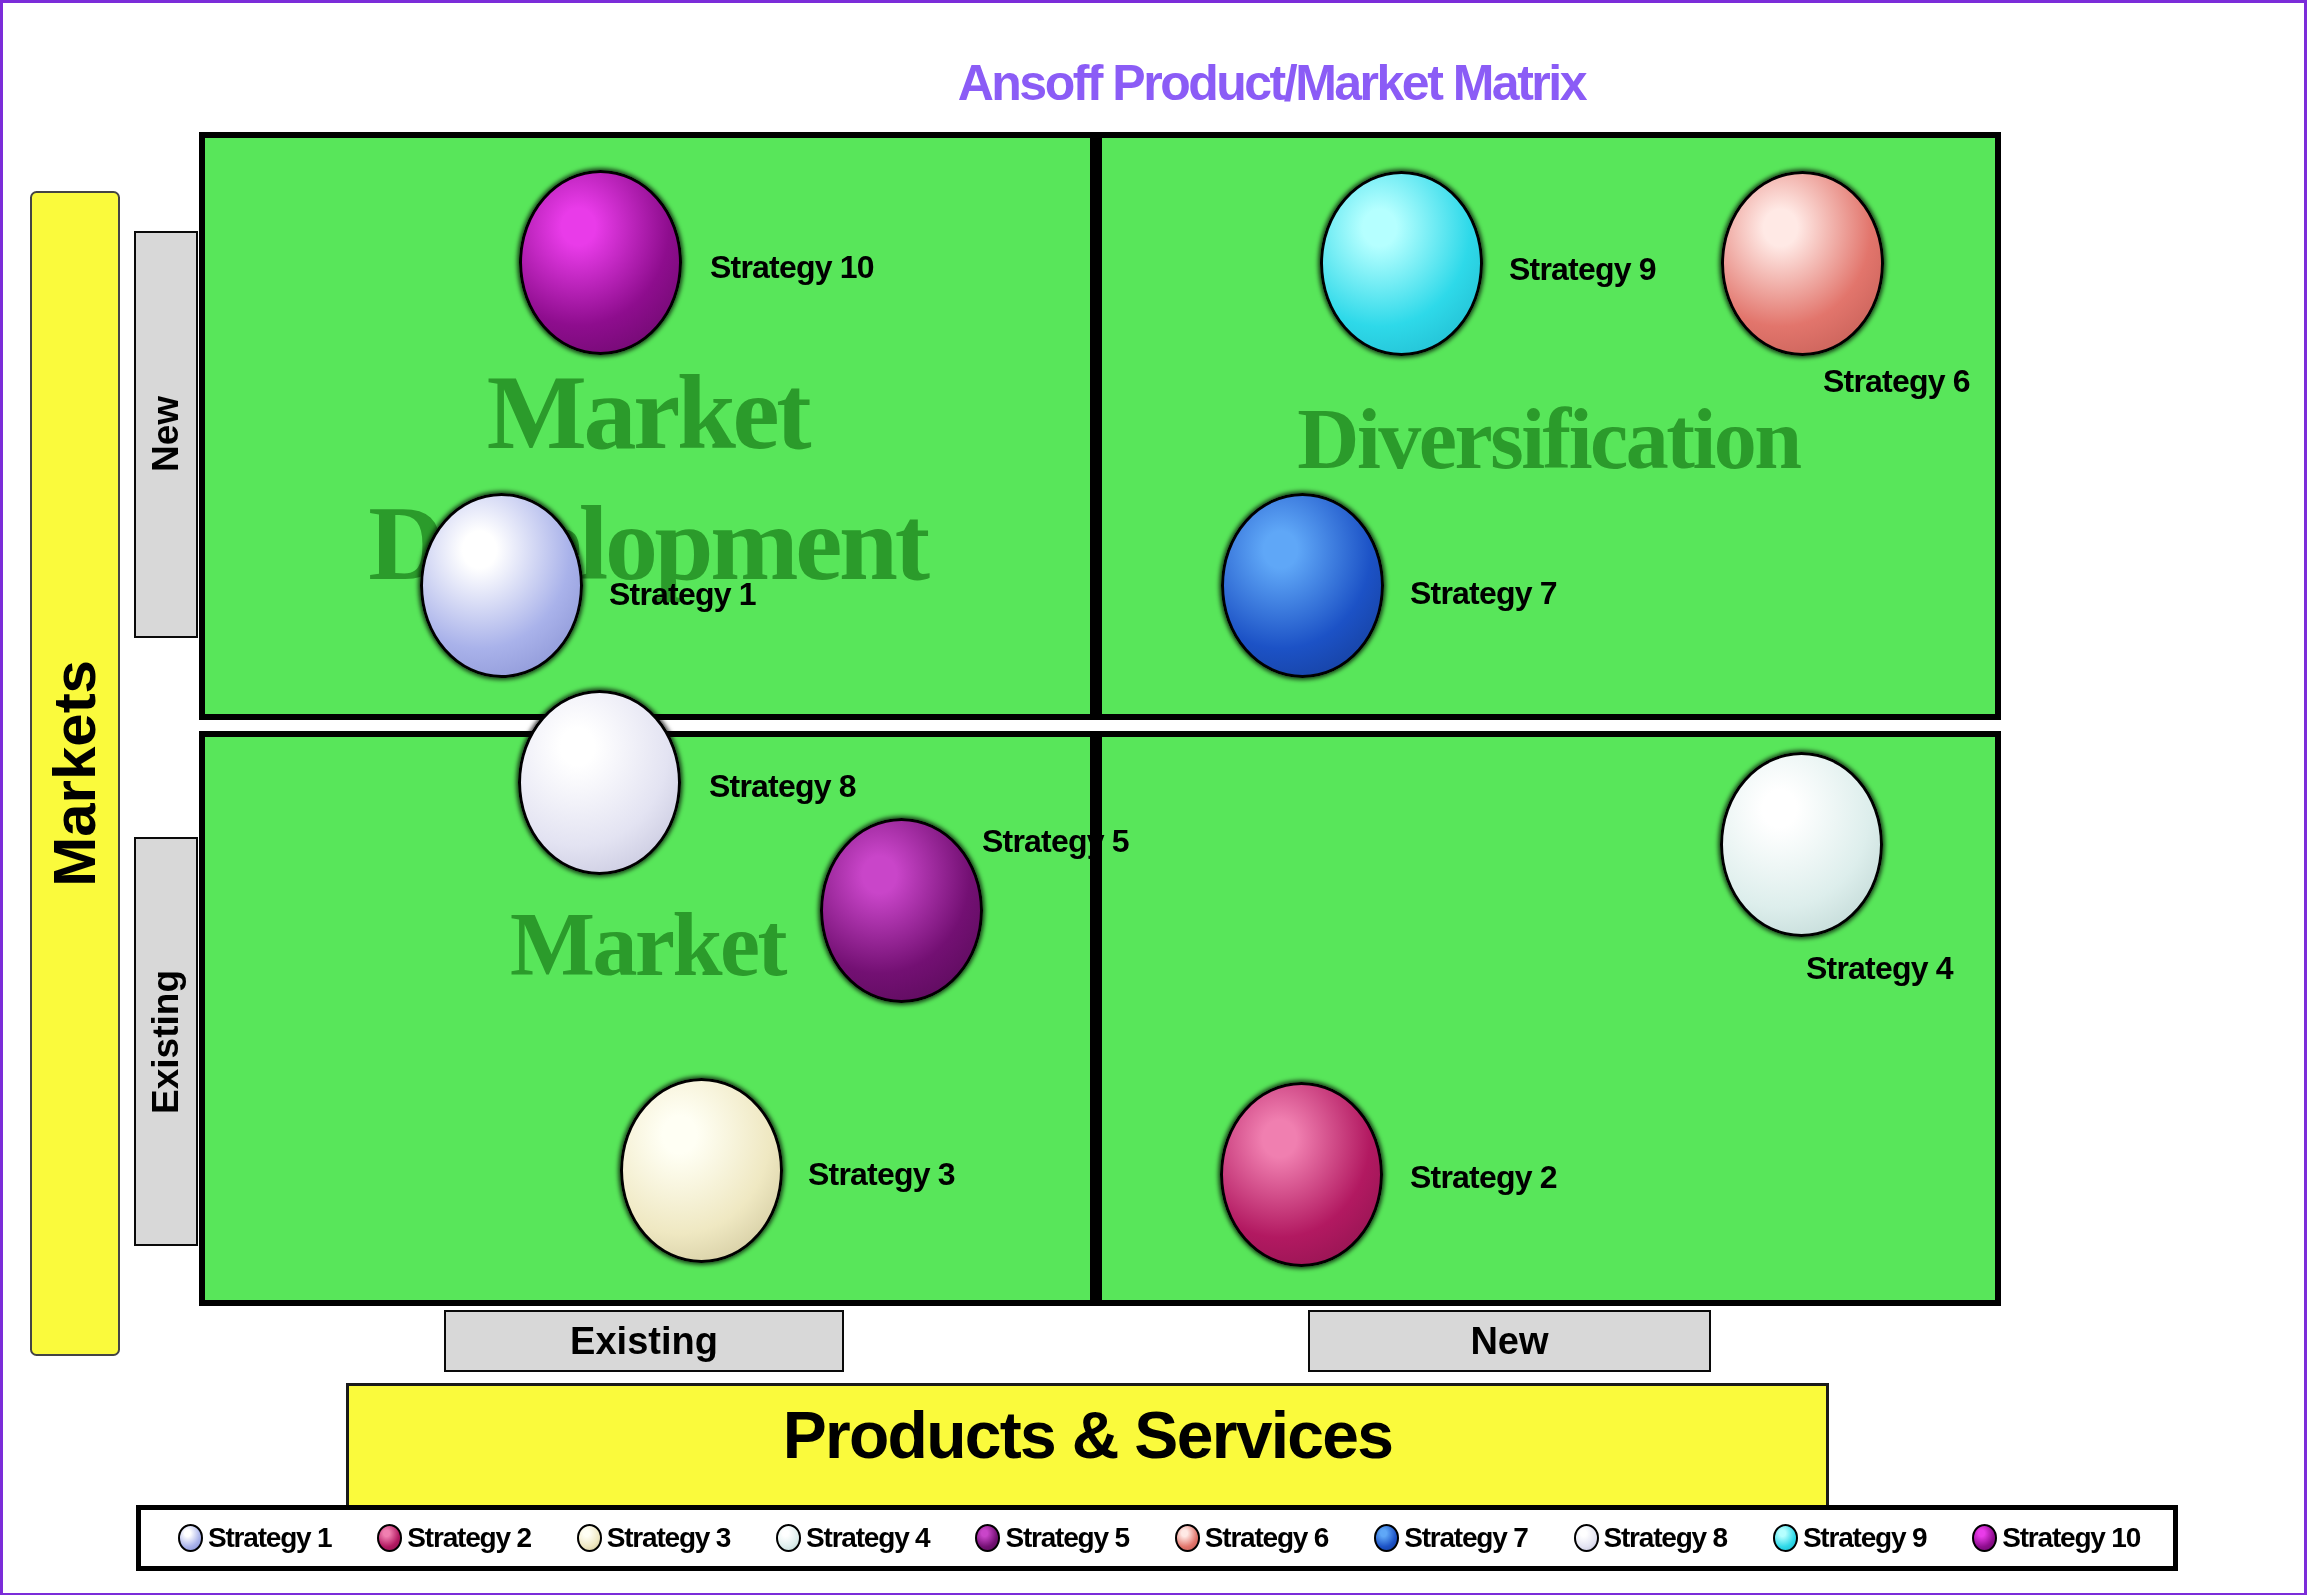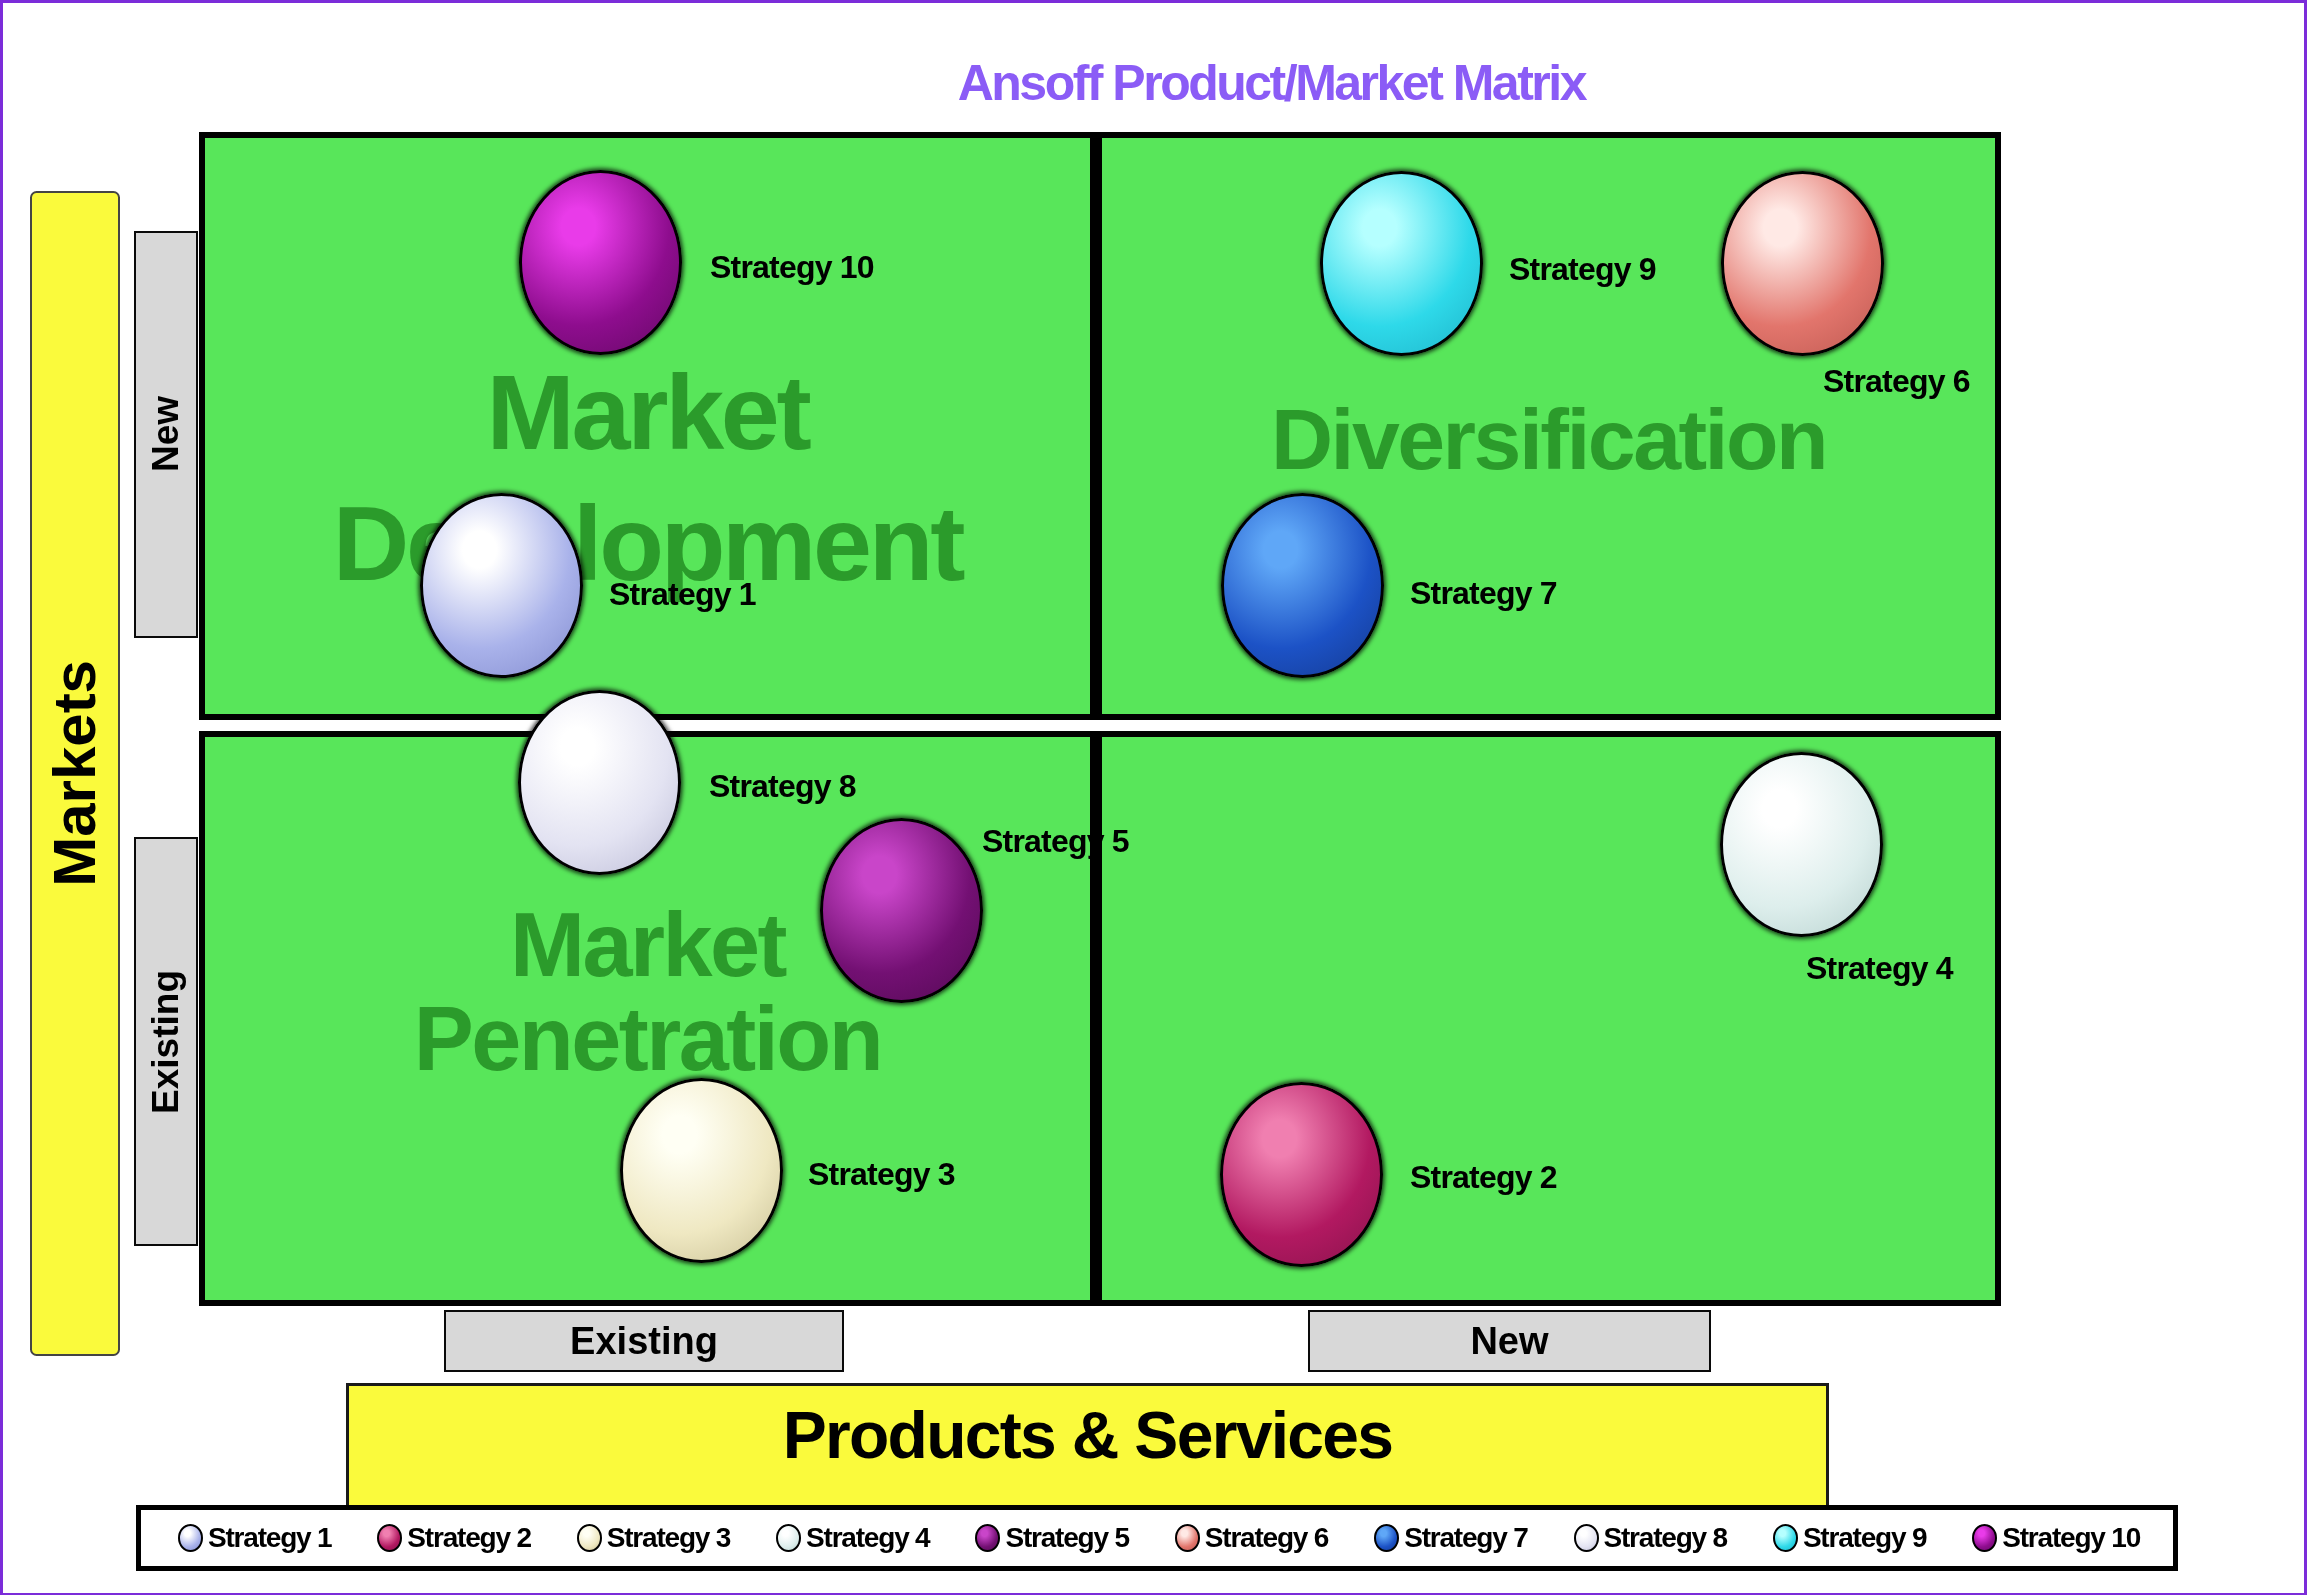--- a/index.html
+++ b/index.html
@@ -27,21 +27,21 @@
   #quad-bl{left:196px;top:728px;width:897px;height:575px;}
   #quad-br{left:1093px;top:728px;width:905px;height:575px;}
   .quad-title{
     position:absolute;text-align:center;color:#2B9B2B;font-weight:bold;
     letter-spacing:-3.3px;z-index:3;
   }
   #qt-md{left:196px;width:897px;top:344px;font-size:106px;line-height:131px;}
   #qt-dv{left:1093px;width:905px;top:380px;font-size:86px;line-height:112px;letter-spacing:-2.5px;text-align:center;}
   #qt-mp{left:196px;width:897px;top:895px;font-size:90px;line-height:94px;letter-spacing:-2.5px;}
   #qt-pd{left:1093px;width:905px;top:905px;font-size:90px;line-height:94px;letter-spacing:-2.5px;}
-  .quad-title span{display:block;}
+  .quad-title span{display:block;font-family:Liberation Serif, serif;}
   
   #bubble-layer{position:absolute;left:0;top:0;width:100%;height:100%;z-index:5;}
   .sphere{
     position:absolute;width:163px;height:185px;border-radius:50%;
     box-sizing:border-box;border:3.3px solid #000;
     box-shadow:0 0 4.1px 1.7px rgba(0,0,0,0.75);
   }
   .sphere-label{
     position:absolute;height:40px;line-height:40px;
     font-size:32px;font-weight:bold;color:#000;letter-spacing:-0.8px;
@@ -114,21 +114,20 @@
 
   <div class="quad-title" id="qt-md">
     <span>Market</span>
     <span>Development</span>
   </div>
   <div class="quad-title" id="qt-dv">
     <span>Diversification</span>
   </div>
   <div class="quad-title" id="qt-mp">
     <span>Market</span>
-    <span>Penetration</span>
   </div>
 
   <div id="bubble-layer">
       <div class="sphere" style="left: 417px; top: 490px; background: radial-gradient(120% 115% at 36% 30%, rgb(255, 255, 255) 0%, rgb(255, 255, 255) 9%, rgb(169, 178, 234) 48%, rgb(107, 116, 190) 100%);"></div>
       <div class="sphere-label" style="left: 606px; top: 571px;">Strategy 1</div>
       <div class="sphere" style="left: 1217px; top: 1079px; background: radial-gradient(120% 115% at 36% 30%, rgb(240, 127, 176) 0%, rgb(240, 127, 176) 9%, rgb(178, 25, 97) 48%, rgb(110, 15, 62) 100%);"></div>
       <div class="sphere-label" style="left: 1407px; top: 1154px;">Strategy 2</div>
       <div class="sphere" style="left: 617px; top: 1075px; background: radial-gradient(120% 115% at 36% 30%, rgb(255, 255, 244) 0%, rgb(255, 255, 244) 9%, rgb(239, 232, 194) 48%, rgb(175, 166, 118) 100%);"></div>
       <div class="sphere-label" style="left: 805px; top: 1151px;">Strategy 3</div>
       <div class="sphere" style="left: 1717px; top: 749px; background: radial-gradient(120% 115% at 36% 30%, rgb(255, 255, 255) 0%, rgb(255, 255, 255) 9%, rgb(221, 238, 236) 48%, rgb(159, 191, 187) 100%);"></div>

